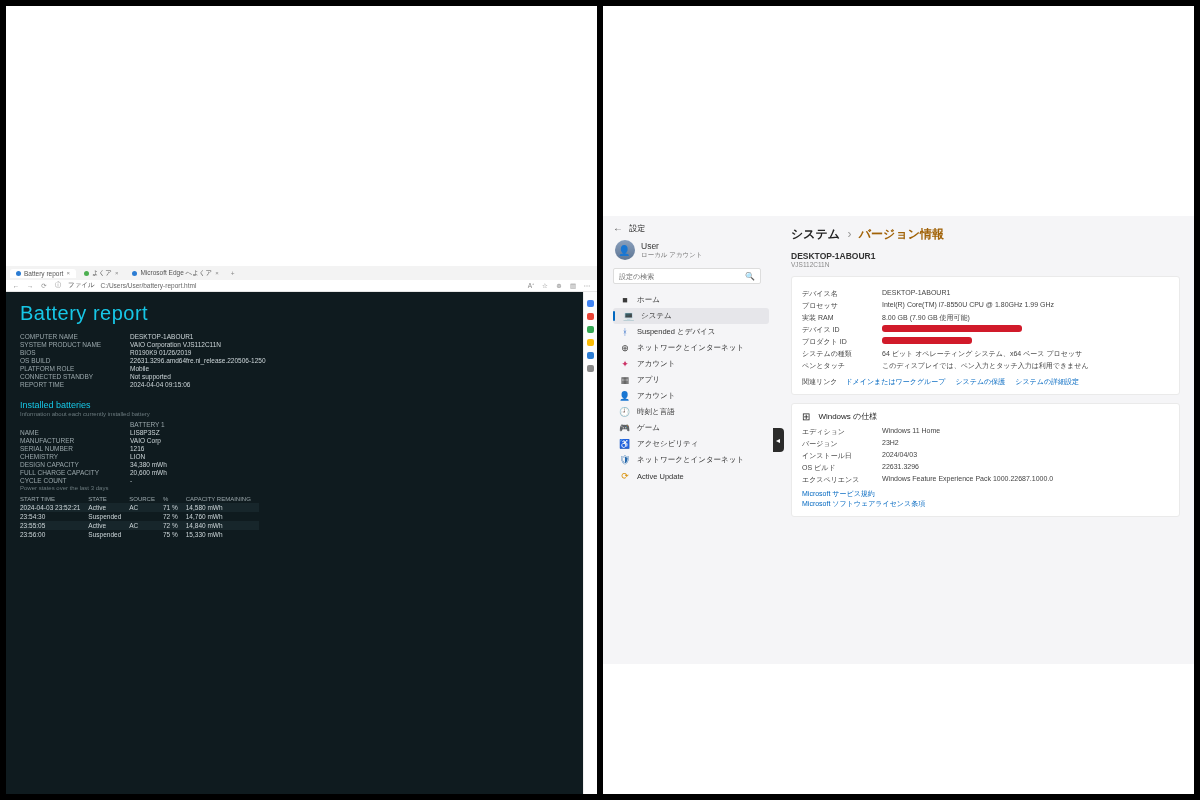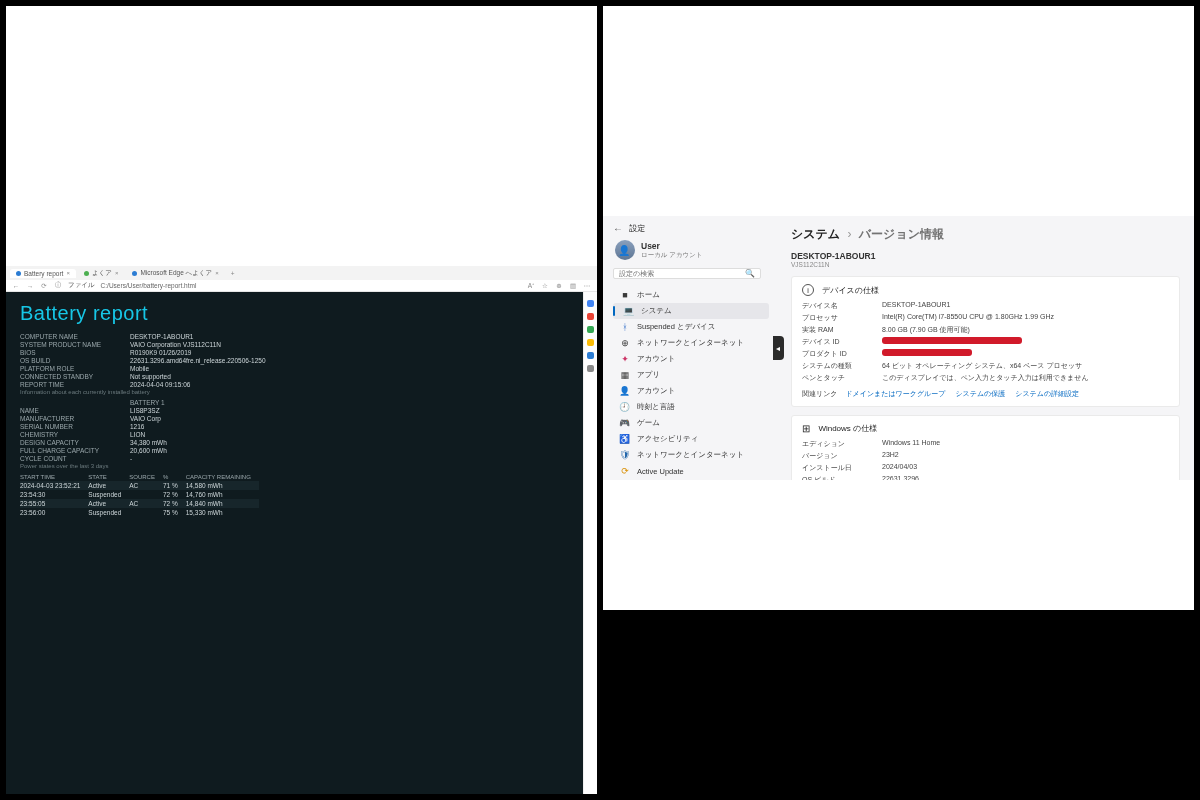--- a/index.html
+++ b/index.html
@@ -1,21 +1,21 @@
 <!DOCTYPE html>
 <html><head>
 <meta charset="utf-8">
 <style>
 * { margin: 0; padding: 0; box-sizing: border-box; font-family: "Segoe UI", Meiryo, sans-serif; }
 html, body { width: 1200px; height: 800px; background: #000; overflow: hidden; }
 
 .outer { width: 1200px; height: 800px; background: #000; padding: 6px; display: flex; gap: 6px; }
 .panel { background: #fff; position: relative; overflow: hidden; }
 .panel.left  { width: 592px; height: 788px; }
-.panel.right { width: 592px; height: 604px; }
+.panel.right { width: 592px; height: 788px; }
 
 
 .edge-wrap { position: absolute; left: 0; right: 0; top: 260px; bottom: 0; display: flex; flex-direction: column; }
 .tabstrip { height: 14px; background: #f3f3f3; display: flex; align-items: center; font-size: 6.5px; color: #555; padding: 0 4px; gap: 2px; }
 .tab { display: inline-flex; align-items: center; gap: 3px; padding: 1px 6px; border-radius: 3px 3px 0 0; white-space: nowrap; }
 .tab.active { background: #fff; }
 .tab .dot { width: 5px; height: 5px; border-radius: 50%; background: #2b7cd3; display: inline-block; }
 .tab .x { color: #888; font-size: 6px; }
 .newtab { color: #888; padding: 0 4px; }
 
@@ -37,37 +37,37 @@
 .right-icons { position: absolute; top: 0; right: 0; width: 14px; height: 100%; background: #fdfdfd; border-left: 1px solid #eee; display: flex; flex-direction: column; align-items: center; gap: 6px; padding-top: 8px; }
 .right-icons span { width: 7px; height: 7px; border-radius: 2px; }
 
 
 .settings { position: absolute; left: 0; right: 0; top: 210px; bottom: 130px; background: #f5f5f7; display: flex; font-size: 8px; color: #333; }
 .set-side { width: 170px; padding: 6px 4px 6px 10px; display: flex; flex-direction: column; gap: 2px; }
 .set-back { color: #555; font-size: 10px; padding: 2px 0; }
 .set-title { font-size: 8px; color: #222; margin-left: 4px; }
 .user { display: flex; align-items: center; gap: 6px; margin: 4px 0 6px 2px; }
 .avatar { width: 20px; height: 20px; border-radius: 50%; background: linear-gradient(#8aa0bd,#5e7694); display: flex; align-items: center; justify-content: center; color: #fff; font-size: 10px; }
-.user .nm { font-size: 8.5px; font-weight: 700; }
+.user .nm { font-size: 8.5px; font-weight: 400; }
 .user .sb { font-size: 6.5px; color: #777; }
 .search { display: flex; align-items: center; width: 148px; height: 16px; background: #fff; border: 1px solid #ddd; border-radius: 2px; padding: 0 5px; margin-bottom: 6px; }
 .search input { flex: 1; border: none; outline: none; font-size: 7px; background: transparent; }
 .search .mg { color: #888; font-size: 8px; }
 .nav-item { display: flex; align-items: center; gap: 6px; padding: 3px 6px; border-radius: 3px; font-size: 7.5px; color: #333; cursor: pointer; }
 .nav-item.sel { background: #e6e6ea; }
 .nav-item.sel::before { content: ""; width: 2px; height: 10px; background: #0067c0; border-radius: 1px; margin-left: -6px; margin-right: 2px; }
 .nav-item .ic { width: 12px; text-align: center; font-size: 9px; }
 
 .handle { position: absolute; left: -1px; top: 50%; transform: translateY(-50%); width: 12px; height: 24px; background: #2b2b2b; border-radius: 0 4px 4px 0; color: #fff; font-size: 8px; display: flex; align-items: center; justify-content: center; }
 
 .set-main { flex: 1; padding: 10px 14px 6px 18px; overflow: hidden; position: relative; }
 .crumb { font-size: 12px; margin-bottom: 8px; }
 .crumb .c1 { font-weight: 600; color: #222; }
 .crumb .sep { color: #999; margin: 0 4px; }
-.crumb .c2 { font-weight: 600; color: #737373; }
+.crumb .c2 { font-weight: 600; color: #a16207; }
 .devhead .dn { font-size: 8.5px; font-weight: 600; }
 .devhead .dm { font-size: 6.5px; color: #888; }
 
 .card { background: #fff; border: 1px solid #eaeaea; border-radius: 3px; margin-top: 8px; padding: 7px 10px; }
 .card-h { display: flex; align-items: center; gap: 8px; font-size: 8px; color: #222; }
 .card-h .ico { width: 12px; height: 12px; border: 1.2px solid #555; border-radius: 50%; display: inline-flex; align-items: center; justify-content: center; font-size: 7px; }
 .spec { display: flex; margin: 2px 0; font-size: 7px; }
 .spec .sk { width: 80px; color: #444; }
 .spec .sv { color: #444; flex: 1; }
 .redact { display: inline-block; height: 7px; border-radius: 3px; background: #d11a2a; }
@@ -154,20 +154,21 @@
             <div class="kv">
               <span class="k">CONNECTED STANDBY</span>
               <span class="v">Not supported</span>
             </div>
             <div class="kv">
               <span class="k">REPORT TIME</span>
               <span class="v">2024-04-04 09:15:06</span>
             </div>
           </div>
 
+        <div class="sect">Installed batteries</div>
         <div class="sub">Information about each currently installed battery</div>
         <div class="kv">
             <span class="k"></span>
             <span class="v" style="color:#9aa7ab">BATTERY 1</span>
           </div>
         <div id="batt-kv">
             <div class="kv">
               <span class="k">NAME</span>
               <span class="v">LIS8P3SZ</span>
             </div>
@@ -331,24 +332,20 @@
           <span class="sep">›</span>
           <span class="c2">バージョン情報</span>
         </div>
 
         <div class="devhead">
           <div class="dn">DESKTOP-1ABOUR1</div>
           <div class="dm">VJS112C11N</div>
         </div>
 
         <div class="card">
-          <div class="card-h">
-            <span class="ico">i</span>
-            <span>デバイスの仕様</span>
-          </div>
           <div id="spec-list" style="margin-top:5px">
               <div class="spec">
                 <span class="sk">デバイス名</span>
                 <span class="sv">DESKTOP-1ABOUR1</span>
               </div>
               <div class="spec">
                 <span class="sk">プロセッサ</span>
                 <span class="sv">Intel(R) Core(TM) i7-8550U CPU @ 1.80GHz   1.99 GHz</span>
               </div>
               <div class="spec">

